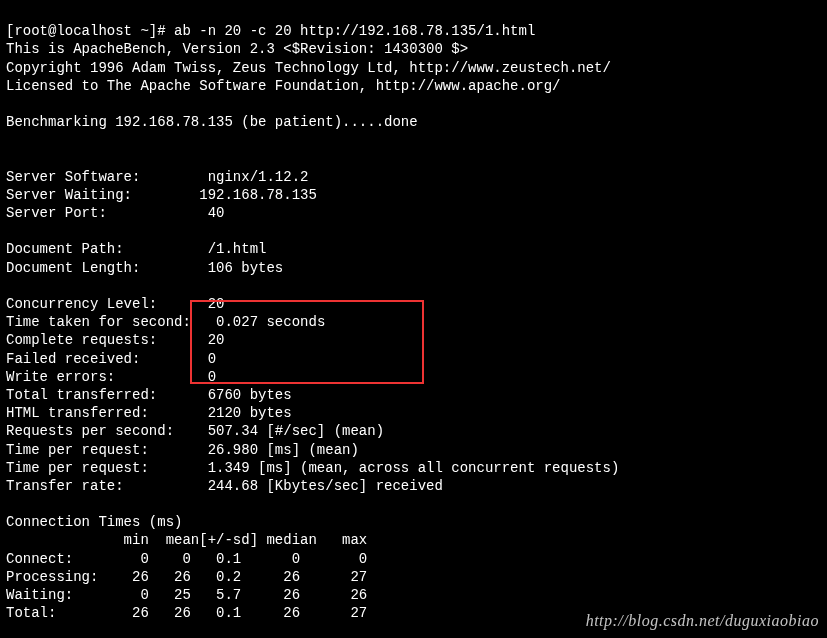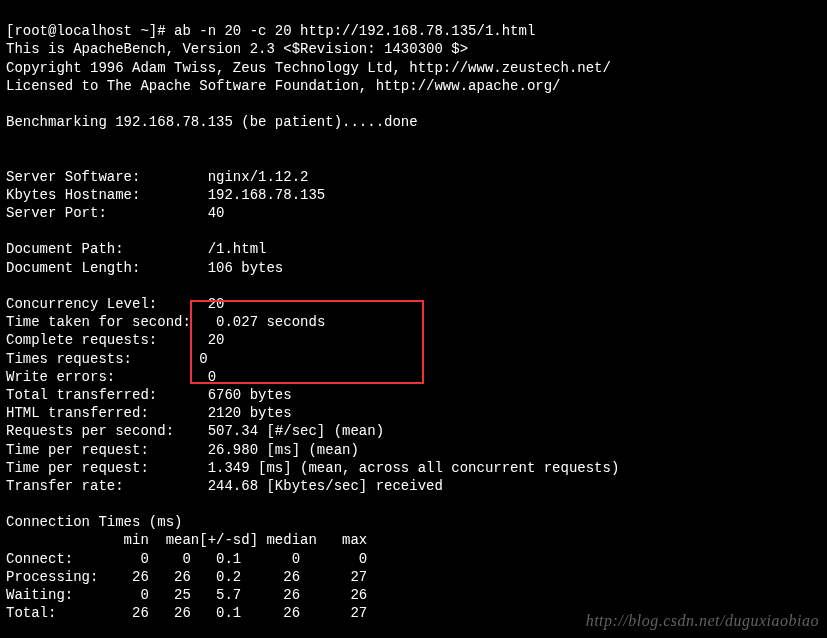--- a/index.html
+++ b/index.html
@@ -21,51 +21,51 @@
   }
   .highlight-box {
     position: absolute;
     border: 2px solid #e33;
     pointer-events: none;
   }
   .watermark {
     position: absolute;
     right: 8px;
     bottom: 6px;
-    color: #737373;
+    color: #e5e5e5;
     font-family: Georgia, "Times New Roman", serif;
     font-size: 16px;
     font-style: italic;
     letter-spacing: 0.5px;
     opacity: 0.85;
   }
 </style>
 </head>
 <body>
 
 <div class="terminal">
 <span>[root@localhost ~]# </span><span>ab -n 20 -c 20 http://192.168.78.135/1.html</span>
 <span>This is ApacheBench, Version 2.3 &lt;$Revision: 1430300 $&gt;</span>
 <span>Copyright 1996 Adam Twiss, Zeus Technology Ltd, http://www.zeustech.net/</span>
 <span>Licensed to The Apache Software Foundation, http://www.apache.org/</span>
 
 <span>Benchmarking 192.168.78.135 (be patient).....done</span>
 
 
 <span><span>Server Software:</span>        <span>nginx/1.12.2</span></span>
-<span><span>Kbytes Hostname:</span>        <span>192.168.78.135</span></span>
+<span><span>Server Waiting:</span>        <span>192.168.78.135</span></span>
 <span><span>Server Port:</span>            <span>40</span></span>
 
 <span><span>Document Path:</span>          <span>/1.html</span></span>
 <span><span>Document Length:</span>        <span>106 bytes</span></span>
 
 <span><span>Concurrency Level:</span>      <span>20</span></span>
 <span><span>Time taken for second:</span>   <span>0.027 seconds</span></span>
 <span><span>Complete requests:</span>      <span>20</span></span>
-<span><span>Times requests:</span>        <span>0</span></span>
+<span><span>Failed received:</span>        <span>0</span></span>
 <span><span>Write errors:</span>           <span>0</span></span>
 <span><span>Total transferred:</span>      <span>6760 bytes</span></span>
 <span><span>HTML transferred:</span>       <span>2120 bytes</span></span>
 <span><span>Requests per second:</span>    <span>507.34 [#/sec] (mean)</span></span>
 <span><span>Time per request:</span>       <span>26.980 [ms] (mean)</span></span>
 <span><span>Time per request:</span>       <span>1.349 [ms] (mean, across all concurrent requests)</span></span>
 <span><span>Transfer rate:</span>          <span>244.68 [Kbytes/sec] received</span></span>
 
 <span>Connection Times (ms)</span>
 <span>              min  mean[+/-sd] median   max</span>

